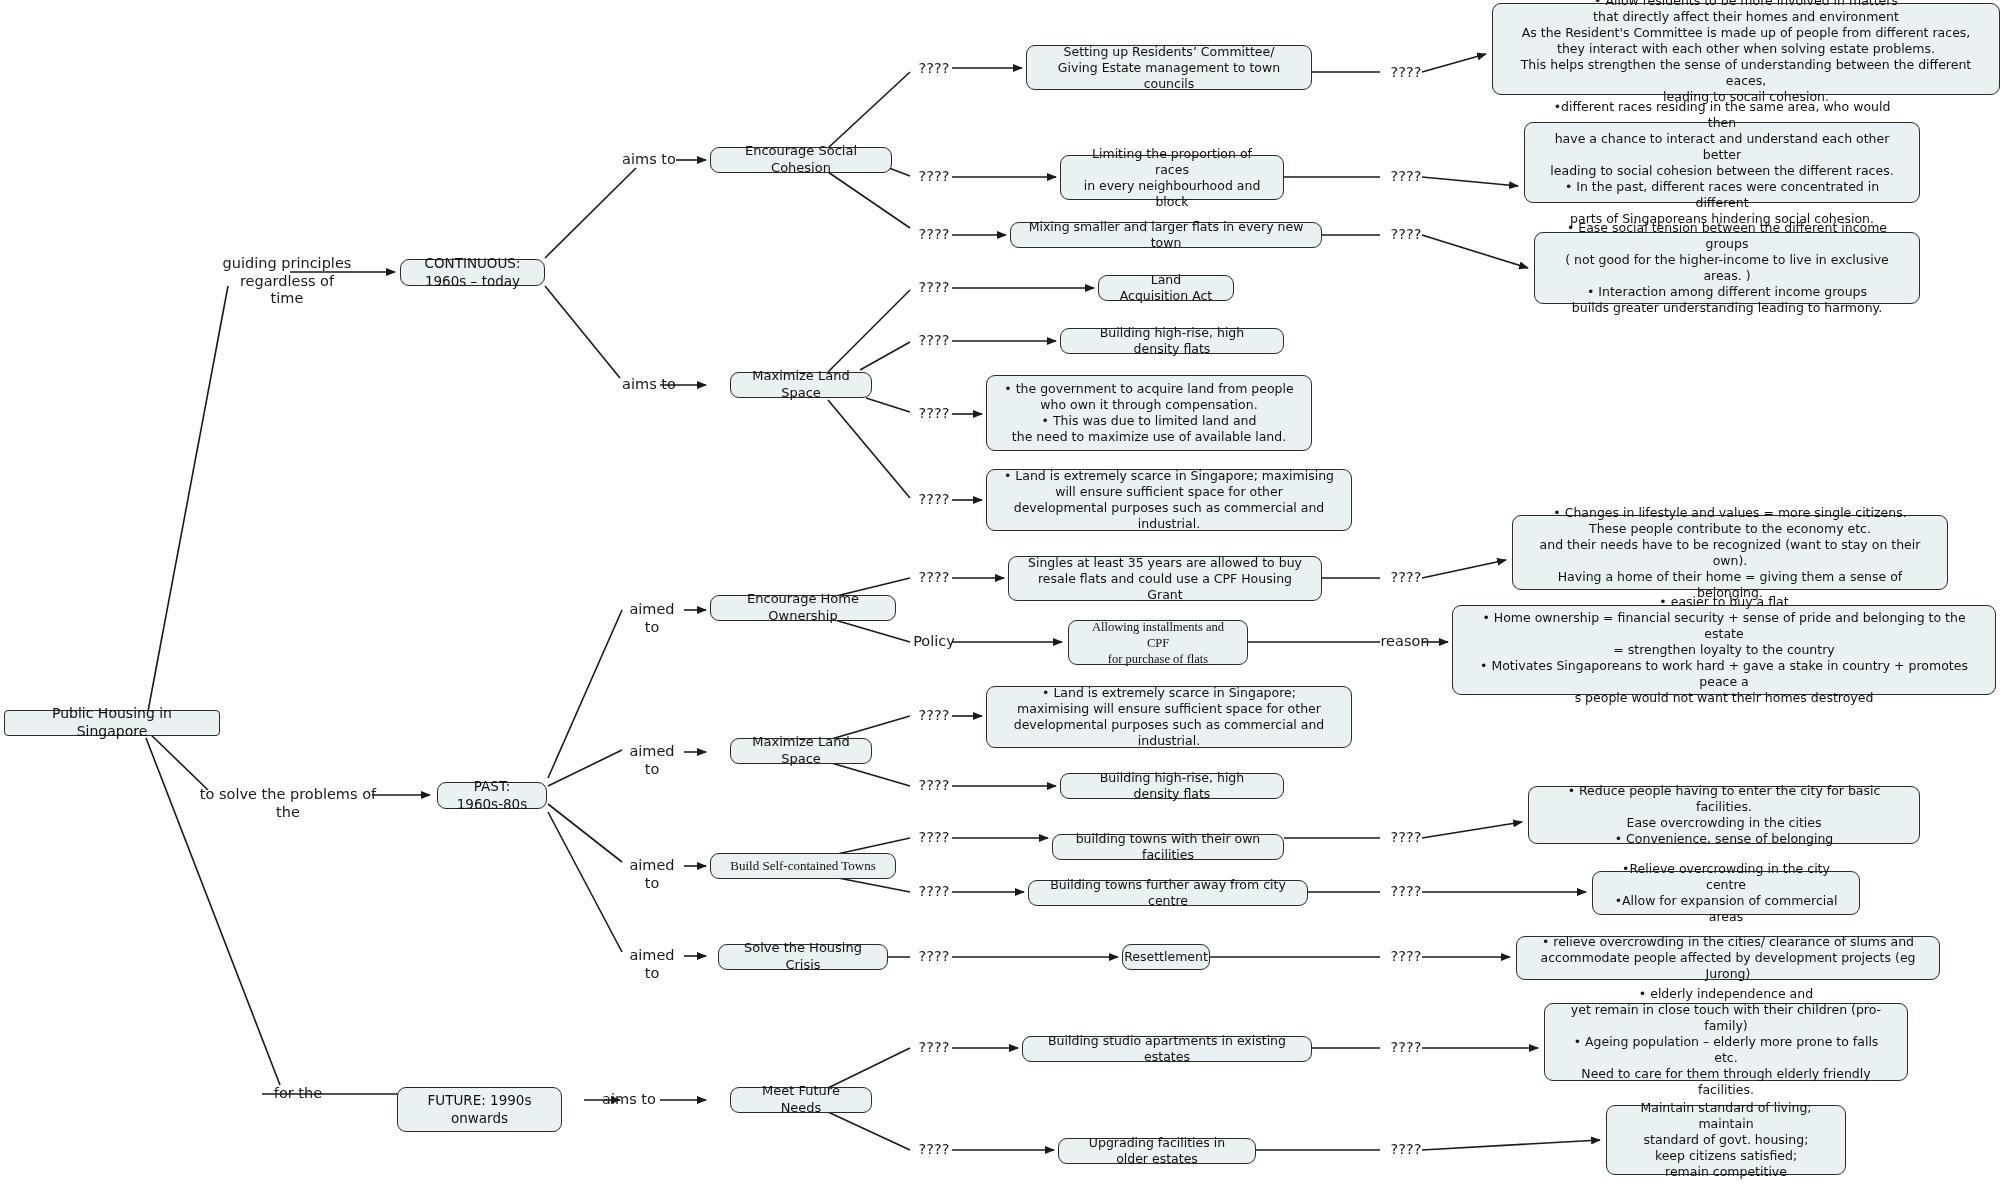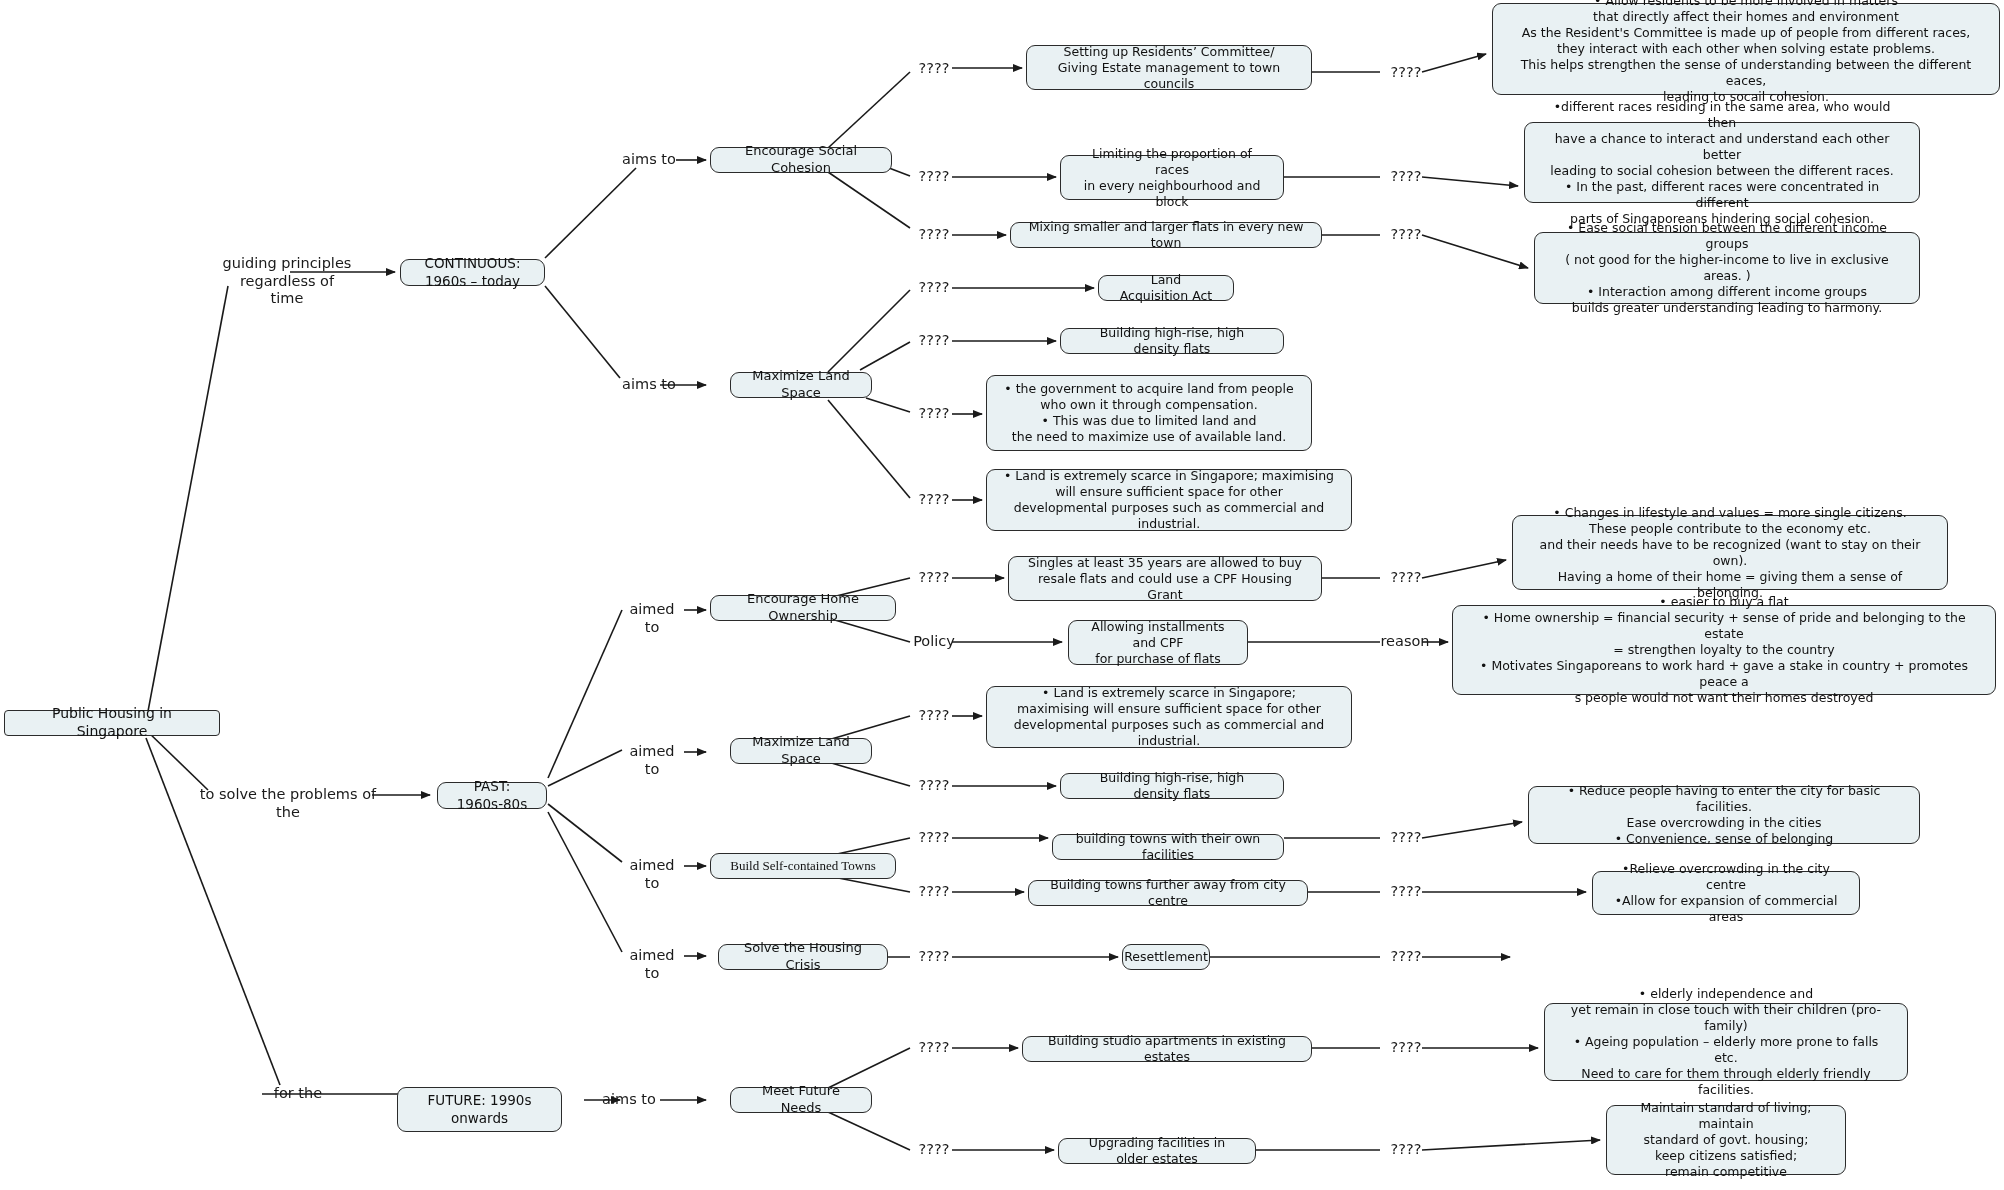--- a/index.html
+++ b/index.html
@@ -204,21 +204,21 @@
   <div class="node" style="left:1060px; top:328px; width:224px; height:26px; font-size:12.5px;">Building high-rise, high density flats</div>
   <div class="node" style="left:986px; top:375px; width:326px; height:76px; font-size:12.5px;">•	the government to acquire land from people
 who own it through compensation.
 •	This was due to limited land and
 the need to maximize use of available land.</div>
   <div class="node" style="left:986px; top:469px; width:366px; height:62px; font-size:12.5px;">•	Land is extremely scarce in Singapore; maximising
 will ensure sufficient space  for other
 developmental purposes such as commercial and industrial.</div>
   <div class="node" style="left:1008px; top:556px; width:314px; height:45px; font-size:12.5px;">Singles at least 35 years are allowed to buy
 resale flats and could use a CPF Housing Grant</div>
-  <div class="node" style="left:1068px; top:620px; width:180px; height:45px; font-size:12.5px;">Allowing installments and CPF
+  <div class="node" style="left:1068px; top:620px; width:180px; height:45px; font-size:12.5px;font-family:Liberation Serif, serif;">Allowing installments and CPF
 for purchase of flats</div>
   <div class="node" style="left:986px; top:686px; width:366px; height:62px; font-size:12.5px;">•	Land is extremely scarce in Singapore;
 maximising will ensure sufficient space  for other
 developmental purposes such as commercial and industrial.</div>
   <div class="node" style="left:1060px; top:773px; width:224px; height:26px; font-size:12.5px;">Building high-rise, high density flats</div>
   <div class="node" style="left:1052px; top:826px; width:232px; height:26px; font-size:12.5px;margin-top:8px;">building towns with their own facilities</div>
   <div class="node" style="left:1028px; top:880px; width:280px; height:26px; font-size:12.5px;">Building towns further away from city centre</div>
   <div class="node" style="left:1122px; top:944px; width:88px; height:26px; font-size:12.5px;">Resettlement</div>
   <div class="node" style="left:1022px; top:1036px; width:290px; height:26px; font-size:12.5px;">Building studio apartments in existing estates</div>
   <div class="node" style="left:1058px; top:1138px; width:198px; height:26px; font-size:12.5px;">Upgrading facilities in older estates</div>
@@ -256,20 +256,22 @@
   <div class="node" style="left:1452px; top:605px; width:544px; height:90px; font-size:12.5px;">•	easier to buy a flat
 •	Home ownership = financial security + sense of pride and belonging to the estate
 = strengthen loyalty to the country
 •	Motivates Singaporeans to work hard + gave a stake in country + promotes peace a
 s people would not want their homes destroyed</div>
   <div class="node" style="left:1528px; top:786px; width:392px; height:58px; font-size:12.5px;">•	Reduce people having to enter the city for basic facilities.
 Ease overcrowding in the cities
 •	Convenience, sense of belonging</div>
   <div class="node" style="left:1592px; top:871px; width:268px; height:44px; font-size:12.5px;">•Relieve overcrowding in the city centre
 •Allow for expansion of commercial areas</div>
+  <div class="node" style="left:1516px; top:936px; width:424px; height:44px; font-size:12.5px;">• relieve overcrowding in the cities/ clearance of slums and
+accommodate people affected by development projects (eg Jurong)</div>
   <div class="node" style="left:1544px; top:1003px; width:364px; height:78px; font-size:12.5px;">•	elderly independence and
 yet remain in close touch with their children (pro-family)
 •	Ageing population – elderly more prone to falls etc.
 Need to care for them through elderly friendly facilities.</div>
   <div class="node" style="left:1606px; top:1105px; width:240px; height:70px; font-size:12.5px;">Maintain standard of living; maintain
 standard of govt. housing;
 keep citizens satisfied;
 remain competitive</div>
 
 </div>

